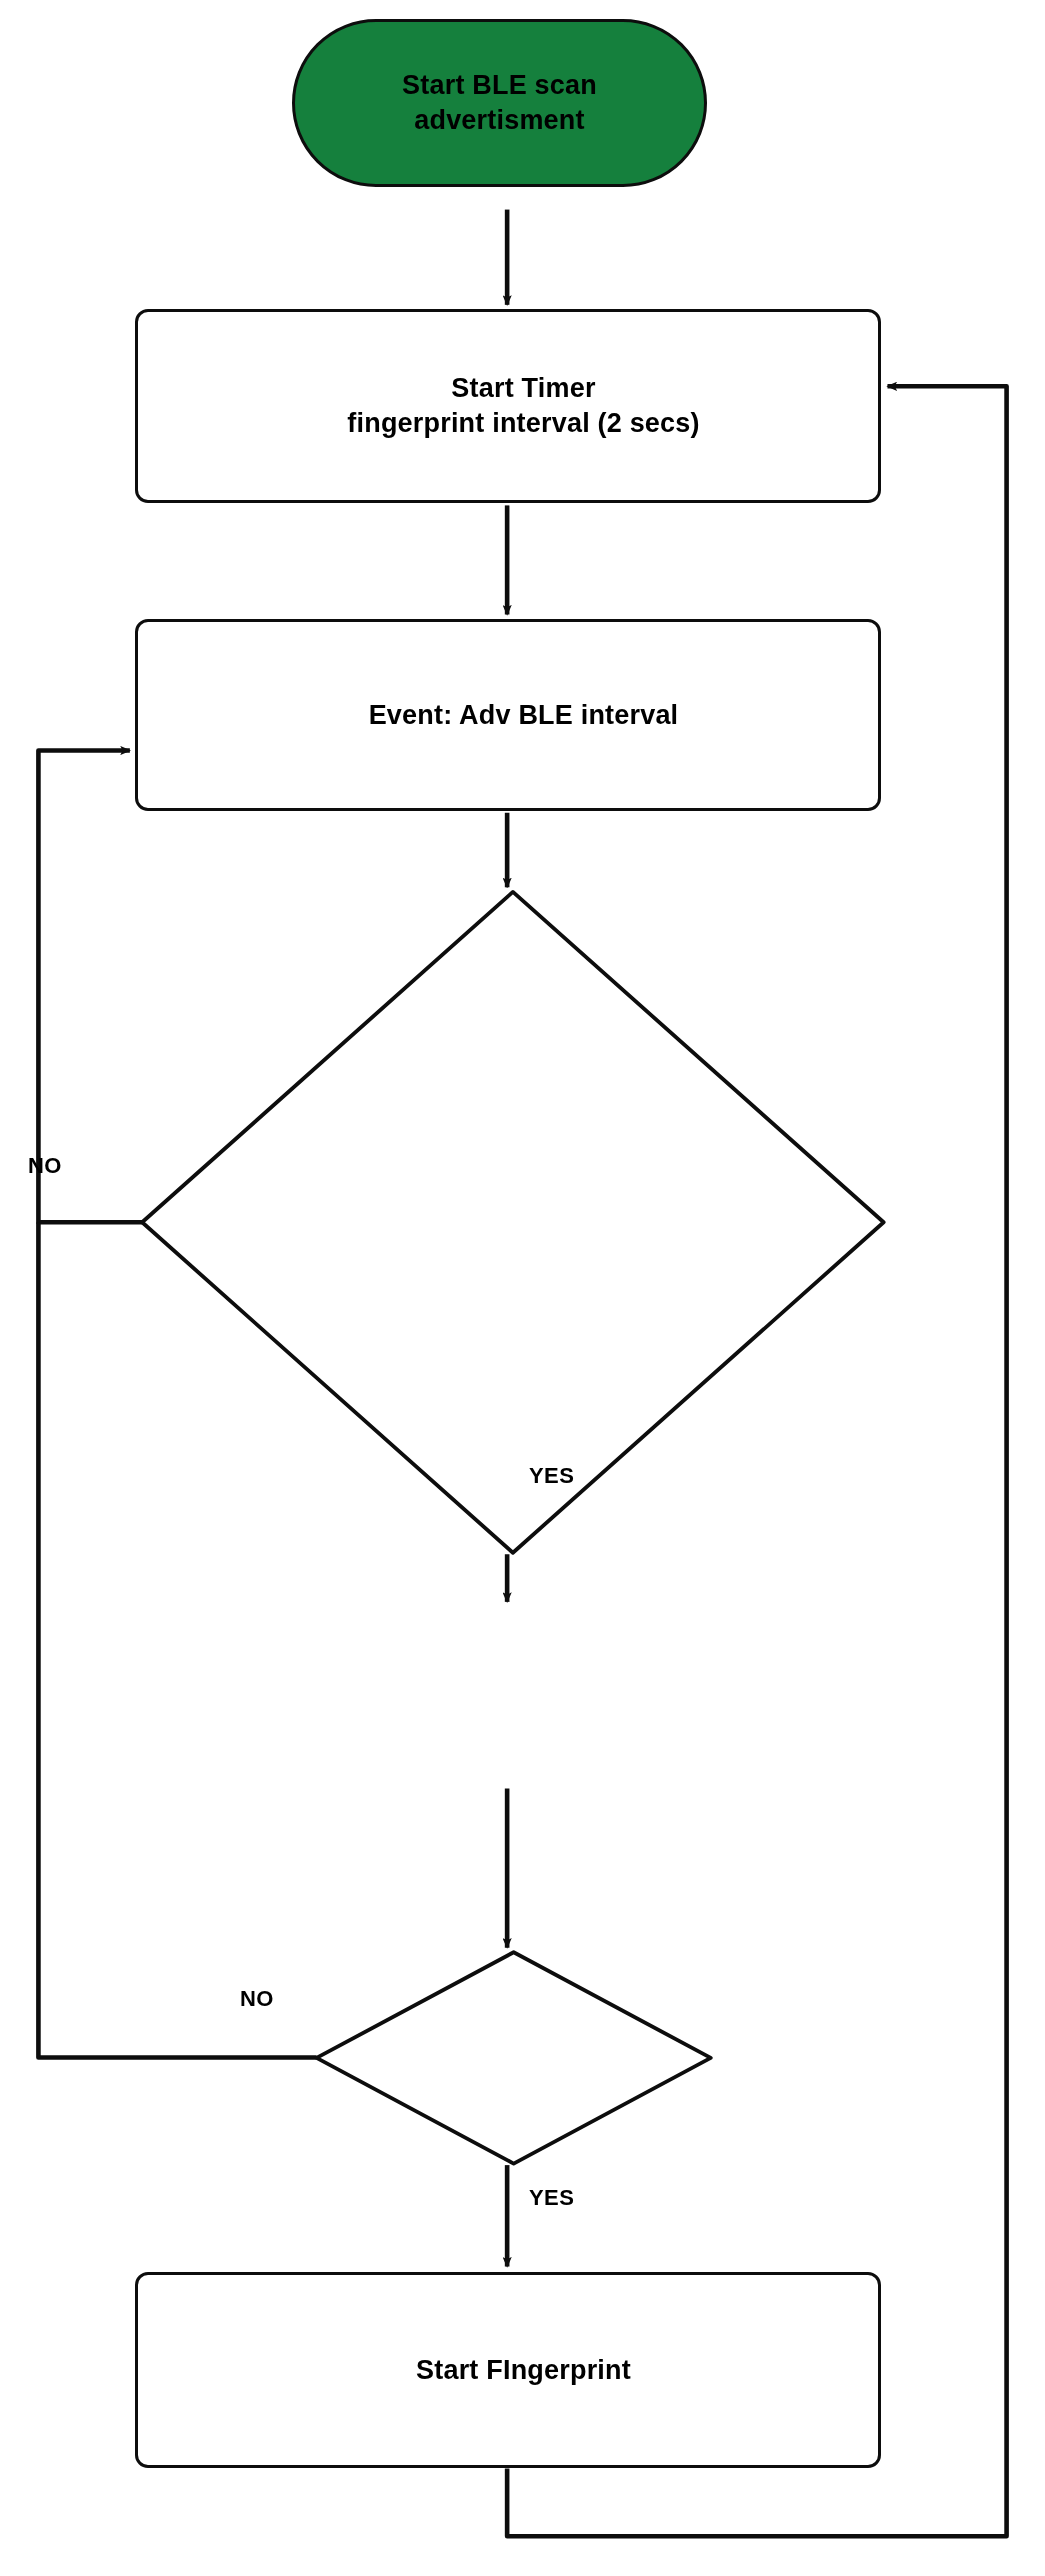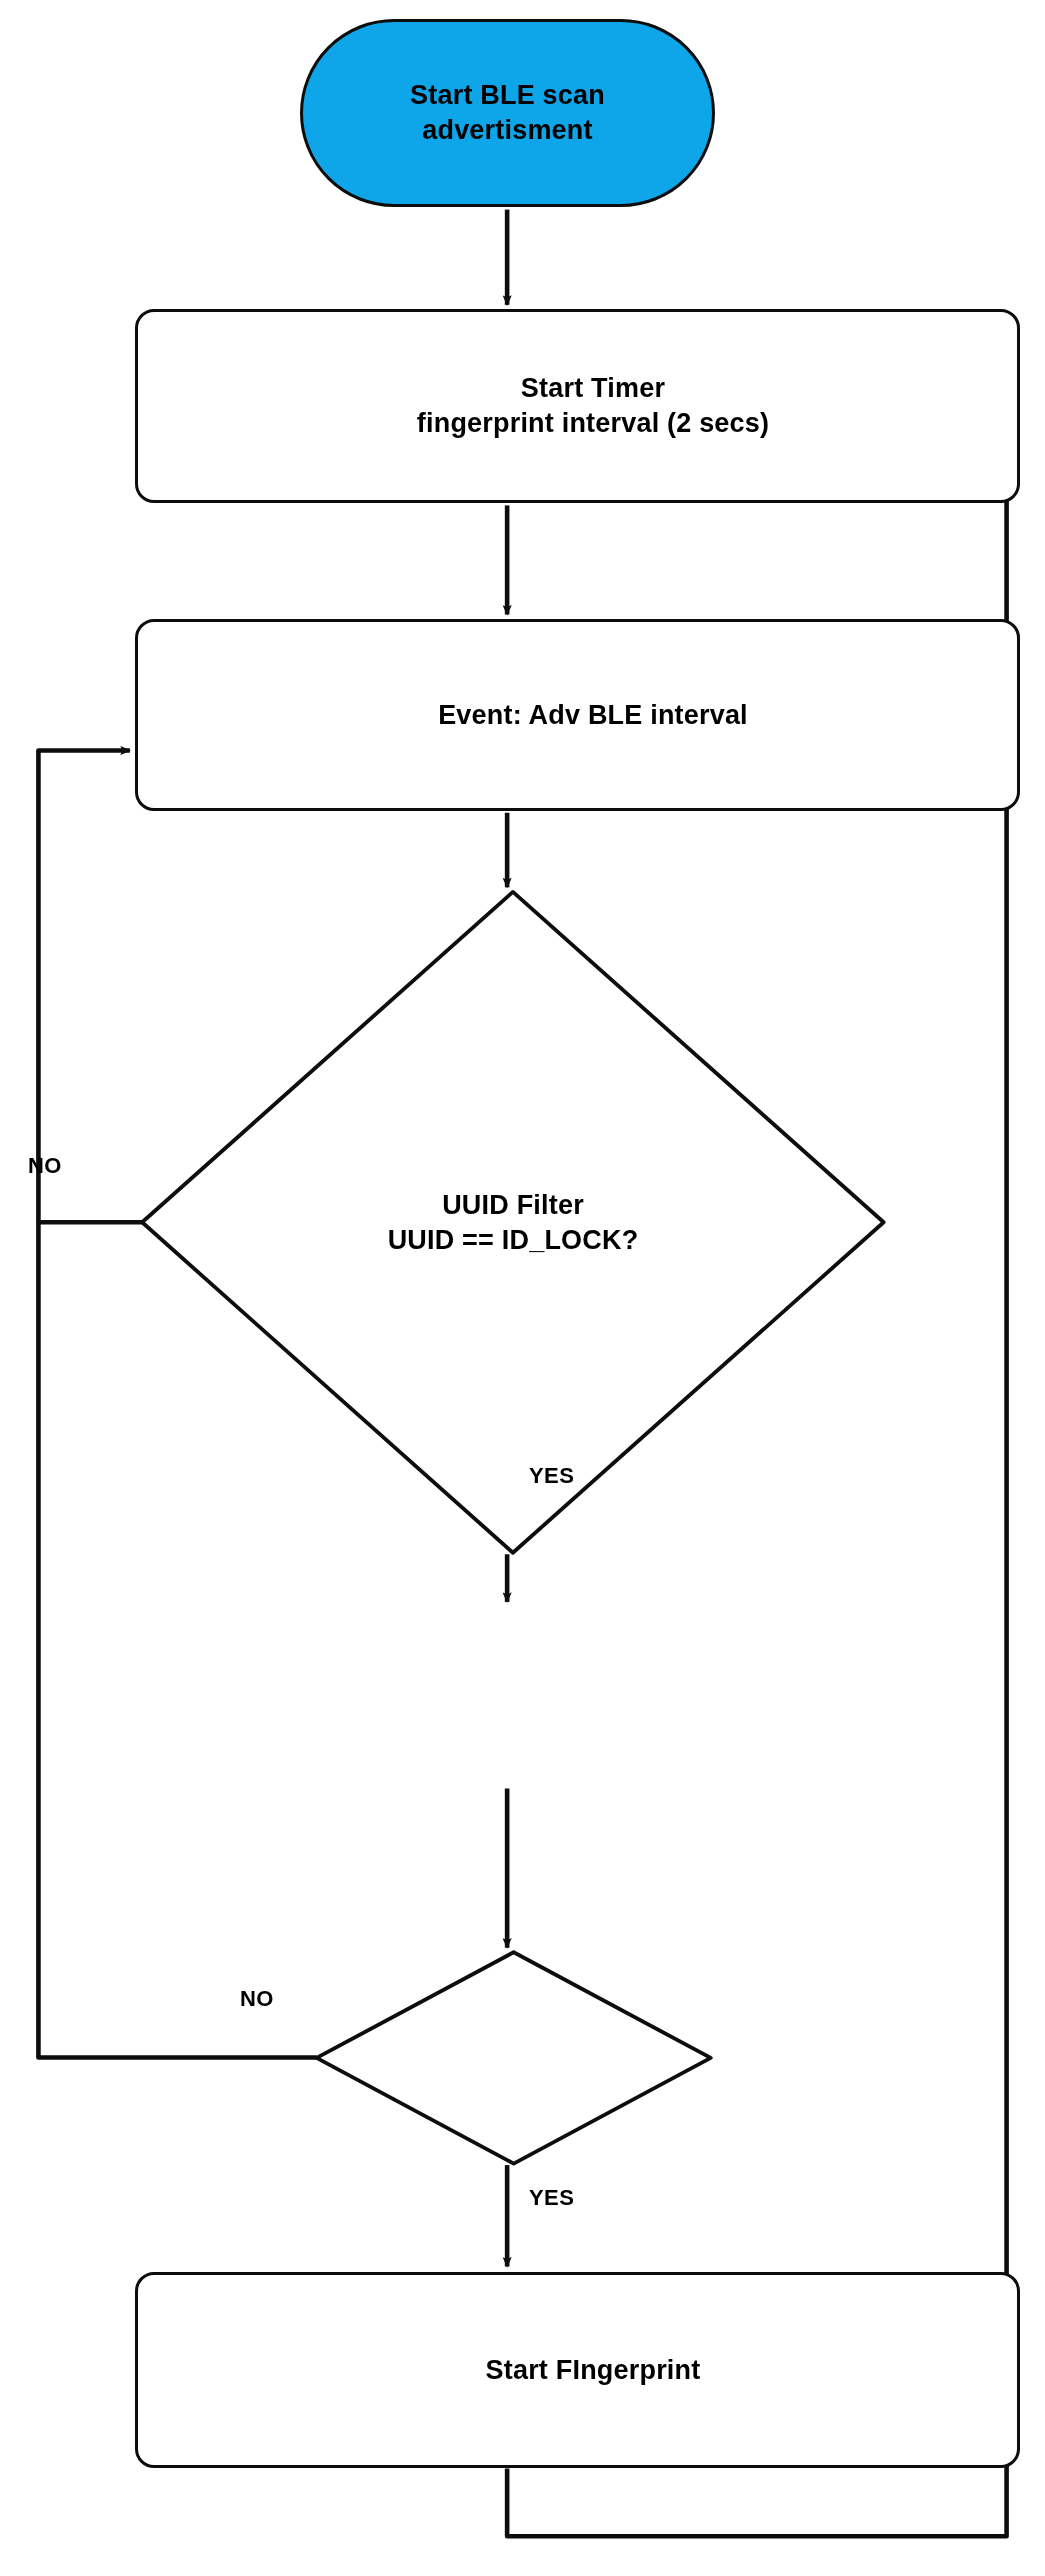--- a/index.html
+++ b/index.html
@@ -39,36 +39,36 @@
     z-index: 3;
     pointer-events: auto;
   }
   .node-label {
     display: block;
     white-space: pre-line;
   }
 
   
   .terminator {
-    left: 300px;
+    left: 292px;
     top: 19px;
     width: 415px;
-    height: 188px;
+    height: 168px;
     border: 3.8px solid #0d0d0d;
     border-radius: 95px;
-    background: #0ea5e9;
+    background: #15803d;
     font-size: 27px;
   }
 
   
   .process {
     left: 135px;
-    width: 885px;
+    width: 746px;
     border: 3.8px solid #0d0d0d;
-    border-radius: 19px;
+    border-radius: 13px;
     background: #ffffff;
     font-size: 27px;
     padding-left: 31px;
   }
   #node-start-timer  { top: 309px;  height: 194px; }
   #node-event-adv    { top: 619px;  height: 192px; }
   #node-fingerprint-gen { top: 1607px; height: 181px; }
   #node-send-fingerprint { top: 2272px; height: 196px; }
 
   
@@ -150,24 +150,20 @@
 
   <div class="node process" id="node-start-timer">
     <span class="node-label">Start Timer
 fingerprint interval (2 secs)</span>
   </div>
 
   <div class="node process" id="node-event-adv">
     <span class="node-label">Event: Adv BLE interval</span>
   </div>
 
-  <div class="node decision" id="node-uuid-filter">
-    <span class="node-label">UUID Filter
-UUID == ID_LOCK?</span>
-  </div>
 
 
 
   <div class="node process" id="node-send-fingerprint">
     <span class="node-label">Start FIngerprint</span>
   </div>
 
   <span class="edge-label" id="label-no-uuid">NO</span>
   <span class="edge-label" id="label-yes-uuid">YES</span>
   <span class="edge-label" id="label-no-time">NO</span>

